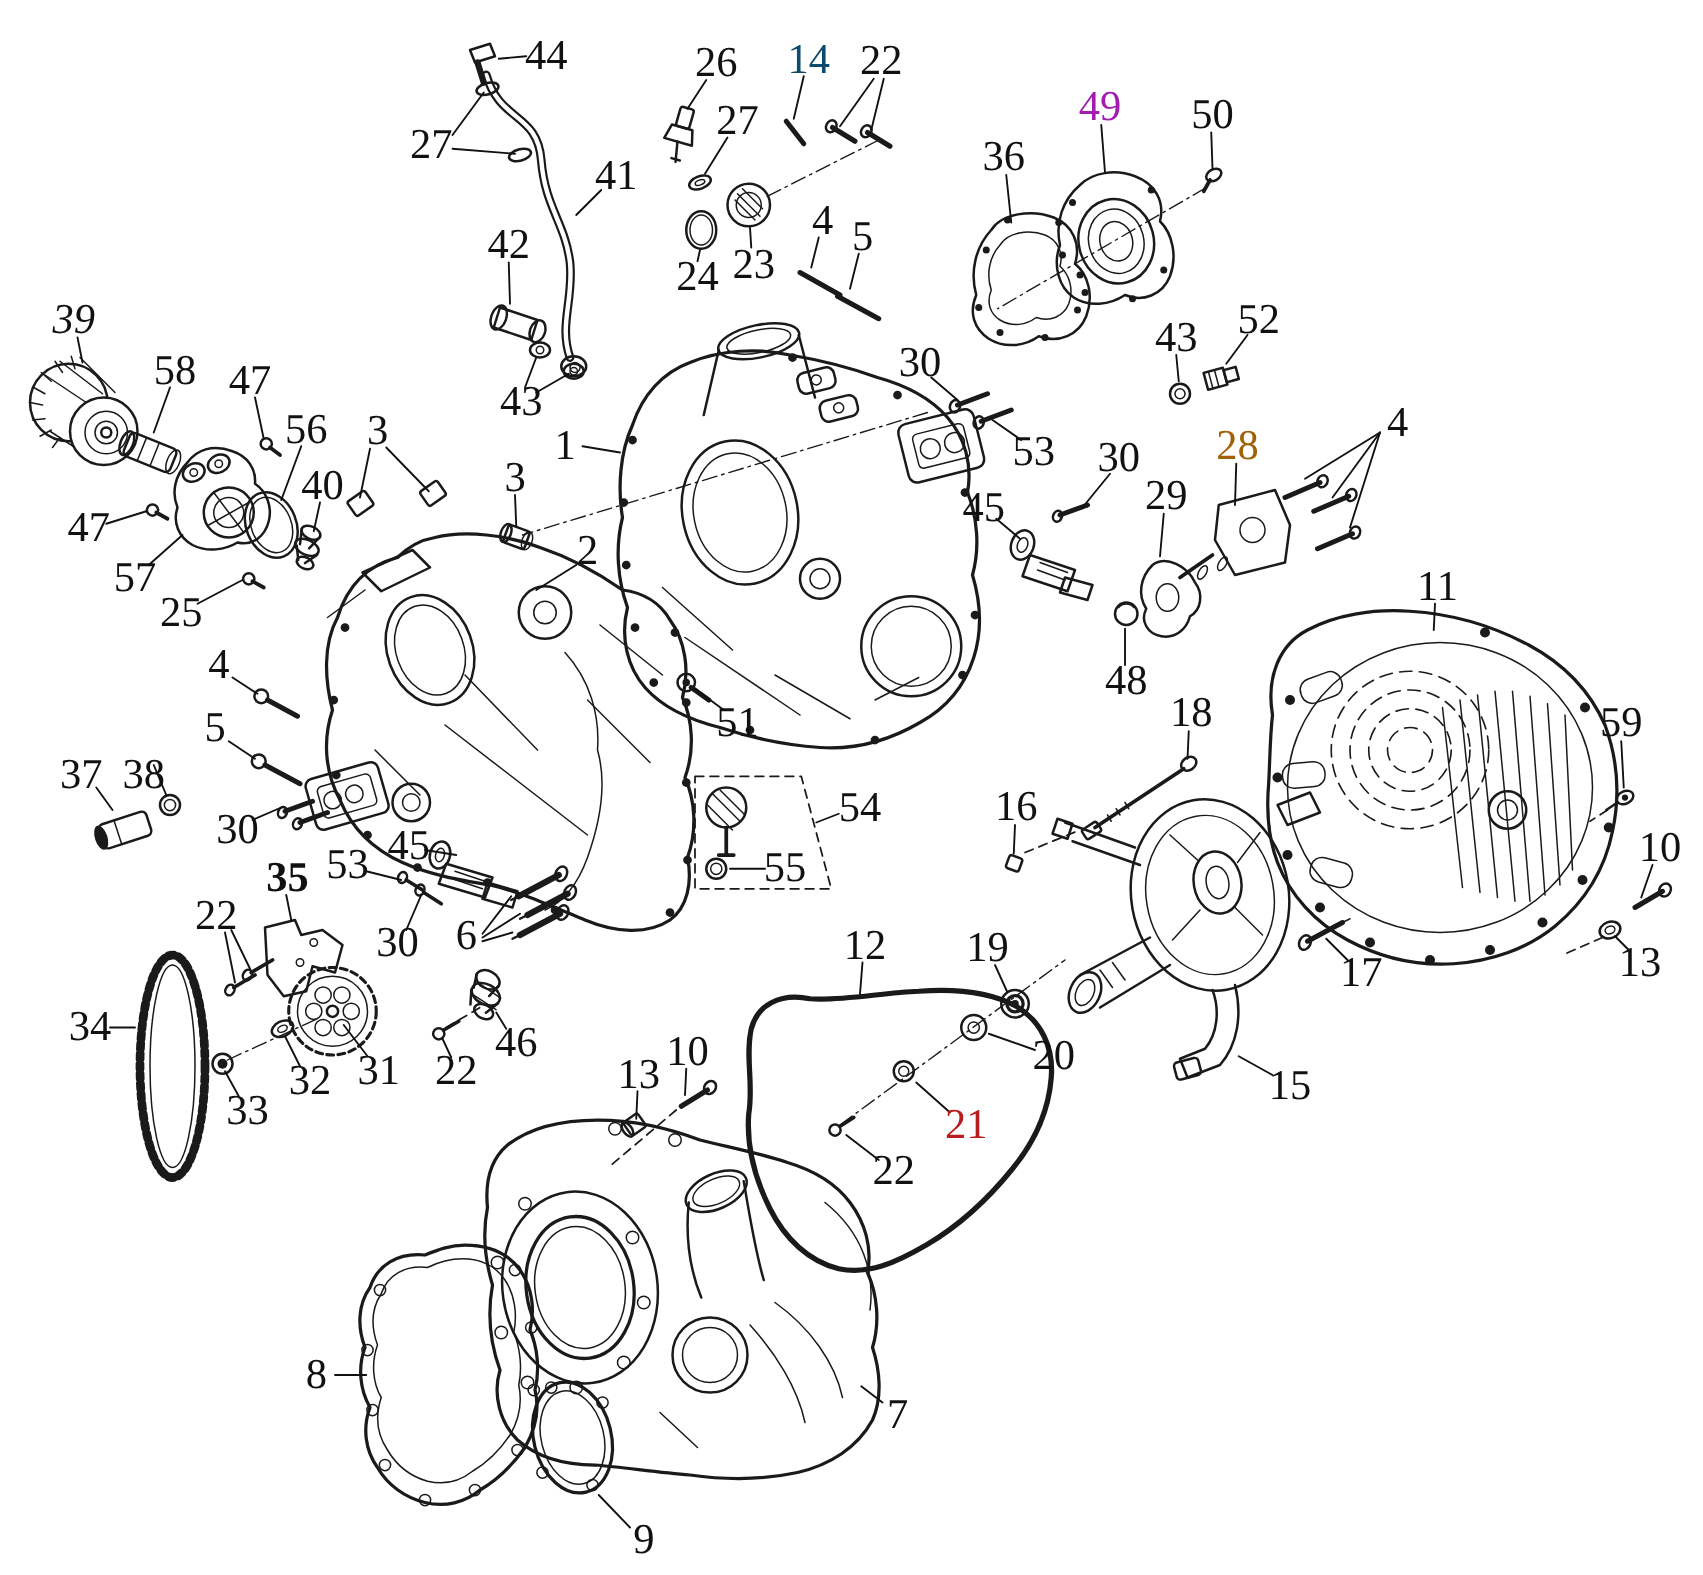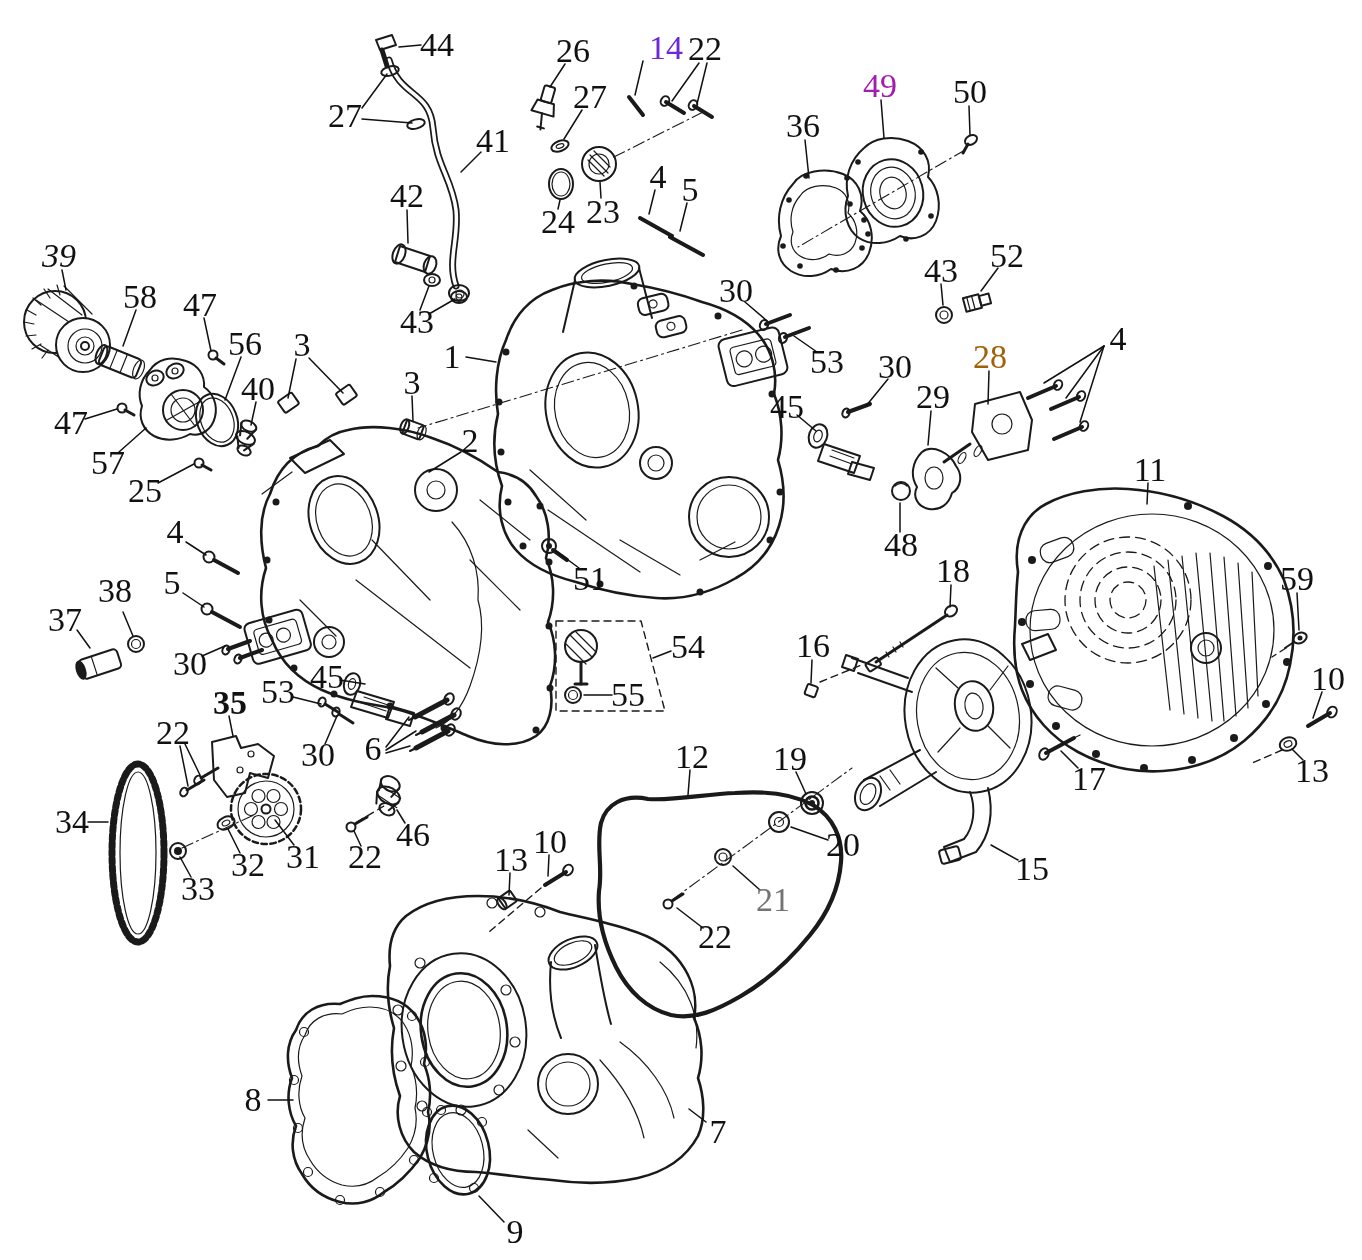--- a/index.html
+++ b/index.html
@@ -664,28 +664,28 @@
       <div class="callout" style="left: 373px; top: 749px; color: rgb(17, 17, 17);">6</div>
       <div class="callout" style="left: 718px; top: 1132px; color: rgb(17, 17, 17);">7</div>
       <div class="callout" style="left: 253px; top: 1100px; color: rgb(17, 17, 17);">8</div>
       <div class="callout" style="left: 515px; top: 1232px; color: rgb(17, 17, 17);">9</div>
       <div class="callout" style="left: 550px; top: 842px; color: rgb(17, 17, 17);">10</div>
       <div class="callout" style="left: 1328px; top: 679px; color: rgb(17, 17, 17);">10</div>
       <div class="callout" style="left: 1150px; top: 470px; color: rgb(17, 17, 17);">11</div>
       <div class="callout" style="left: 692px; top: 757px; color: rgb(17, 17, 17);">12</div>
       <div class="callout" style="left: 511px; top: 860px; color: rgb(17, 17, 17);">13</div>
       <div class="callout" style="left: 1312px; top: 771px; color: rgb(17, 17, 17);">13</div>
-      <div class="callout" style="left: 666px; top: 48px; color: #6d28d9;">14</div>
+      <div class="callout" style="left: 647px; top: 48px; color: #0c4a6e;">14</div>
       <div class="callout" style="left: 1032px; top: 869px; color: rgb(17, 17, 17);">15</div>
       <div class="callout" style="left: 813px; top: 646px; color: rgb(17, 17, 17);">16</div>
       <div class="callout" style="left: 1089px; top: 779px; color: rgb(17, 17, 17);">17</div>
       <div class="callout" style="left: 953px; top: 571px; color: rgb(17, 17, 17);">18</div>
       <div class="callout" style="left: 790px; top: 759px; color: rgb(17, 17, 17);">19</div>
       <div class="callout" style="left: 843px; top: 845px; color: rgb(17, 17, 17);">20</div>
-      <div class="callout" style="left: 773px; top: 900px; color: #737373;">21</div>
+      <div class="callout" style="left: 773px; top: 900px; color: #b91c1c;">21</div>
       <div class="callout" style="left: 705px; top: 49px; color: rgb(17, 17, 17);">22</div>
       <div class="callout" style="left: 173px; top: 733px; color: rgb(17, 17, 17);">22</div>
       <div class="callout" style="left: 715px; top: 937px; color: rgb(17, 17, 17);">22</div>
       <div class="callout" style="left: 365px; top: 857px; color: rgb(17, 17, 17);">22</div>
       <div class="callout" style="left: 603px; top: 212px; color: rgb(17, 17, 17);">23</div>
       <div class="callout" style="left: 558px; top: 222px; color: rgb(17, 17, 17);">24</div>
       <div class="callout" style="left: 145px; top: 491px; color: rgb(17, 17, 17);">25</div>
       <div class="callout" style="left: 573px; top: 51px; color: rgb(17, 17, 17);">26</div>
       <div class="callout" style="left: 345px; top: 116px; color: rgb(17, 17, 17);">27</div>
       <div class="callout" style="left: 590px; top: 97px; color: rgb(17, 17, 17);">27</div>
@@ -695,21 +695,21 @@
       <div class="callout" style="left: 895px; top: 367px; color: rgb(17, 17, 17);">30</div>
       <div class="callout" style="left: 190px; top: 664px; color: rgb(17, 17, 17);">30</div>
       <div class="callout" style="left: 318px; top: 755px; color: rgb(17, 17, 17);">30</div>
       <div class="callout" style="left: 303px; top: 857px; color: rgb(17, 17, 17);">31</div>
       <div class="callout" style="left: 248px; top: 865px; color: rgb(17, 17, 17);">32</div>
       <div class="callout" style="left: 198px; top: 889px; color: rgb(17, 17, 17);">33</div>
       <div class="callout" style="left: 72px; top: 822px; color: rgb(17, 17, 17);">34</div>
       <div class="callout" style="left: 230px; top: 703px; color: rgb(17, 17, 17); font-weight: bold;">35</div>
       <div class="callout" style="left: 803px; top: 126px; color: rgb(17, 17, 17);">36</div>
       <div class="callout" style="left: 65px; top: 620px; color: rgb(17, 17, 17);">37</div>
-      <div class="callout" style="left: 115px; top: 591px; color: rgb(17, 17, 17);">38</div>
+      <div class="callout" style="left: 115px; top: 620px; color: rgb(17, 17, 17);">38</div>
       <div class="callout" style="left: 59px; top: 256px; color: rgb(17, 17, 17); font-style: italic;">39</div>
       <div class="callout" style="left: 258px; top: 389px; color: rgb(17, 17, 17);">40</div>
       <div class="callout" style="left: 493px; top: 141px; color: rgb(17, 17, 17);">41</div>
       <div class="callout" style="left: 407px; top: 196px; color: rgb(17, 17, 17);">42</div>
       <div class="callout" style="left: 417px; top: 322px; color: rgb(17, 17, 17);">43</div>
       <div class="callout" style="left: 941px; top: 271px; color: rgb(17, 17, 17);">43</div>
       <div class="callout" style="left: 437px; top: 45px; color: rgb(17, 17, 17);">44</div>
       <div class="callout" style="left: 327px; top: 677px; color: rgb(17, 17, 17);">45</div>
       <div class="callout" style="left: 787px; top: 407px; color: rgb(17, 17, 17);">45</div>
       <div class="callout" style="left: 413px; top: 835px; color: rgb(17, 17, 17);">46</div>

